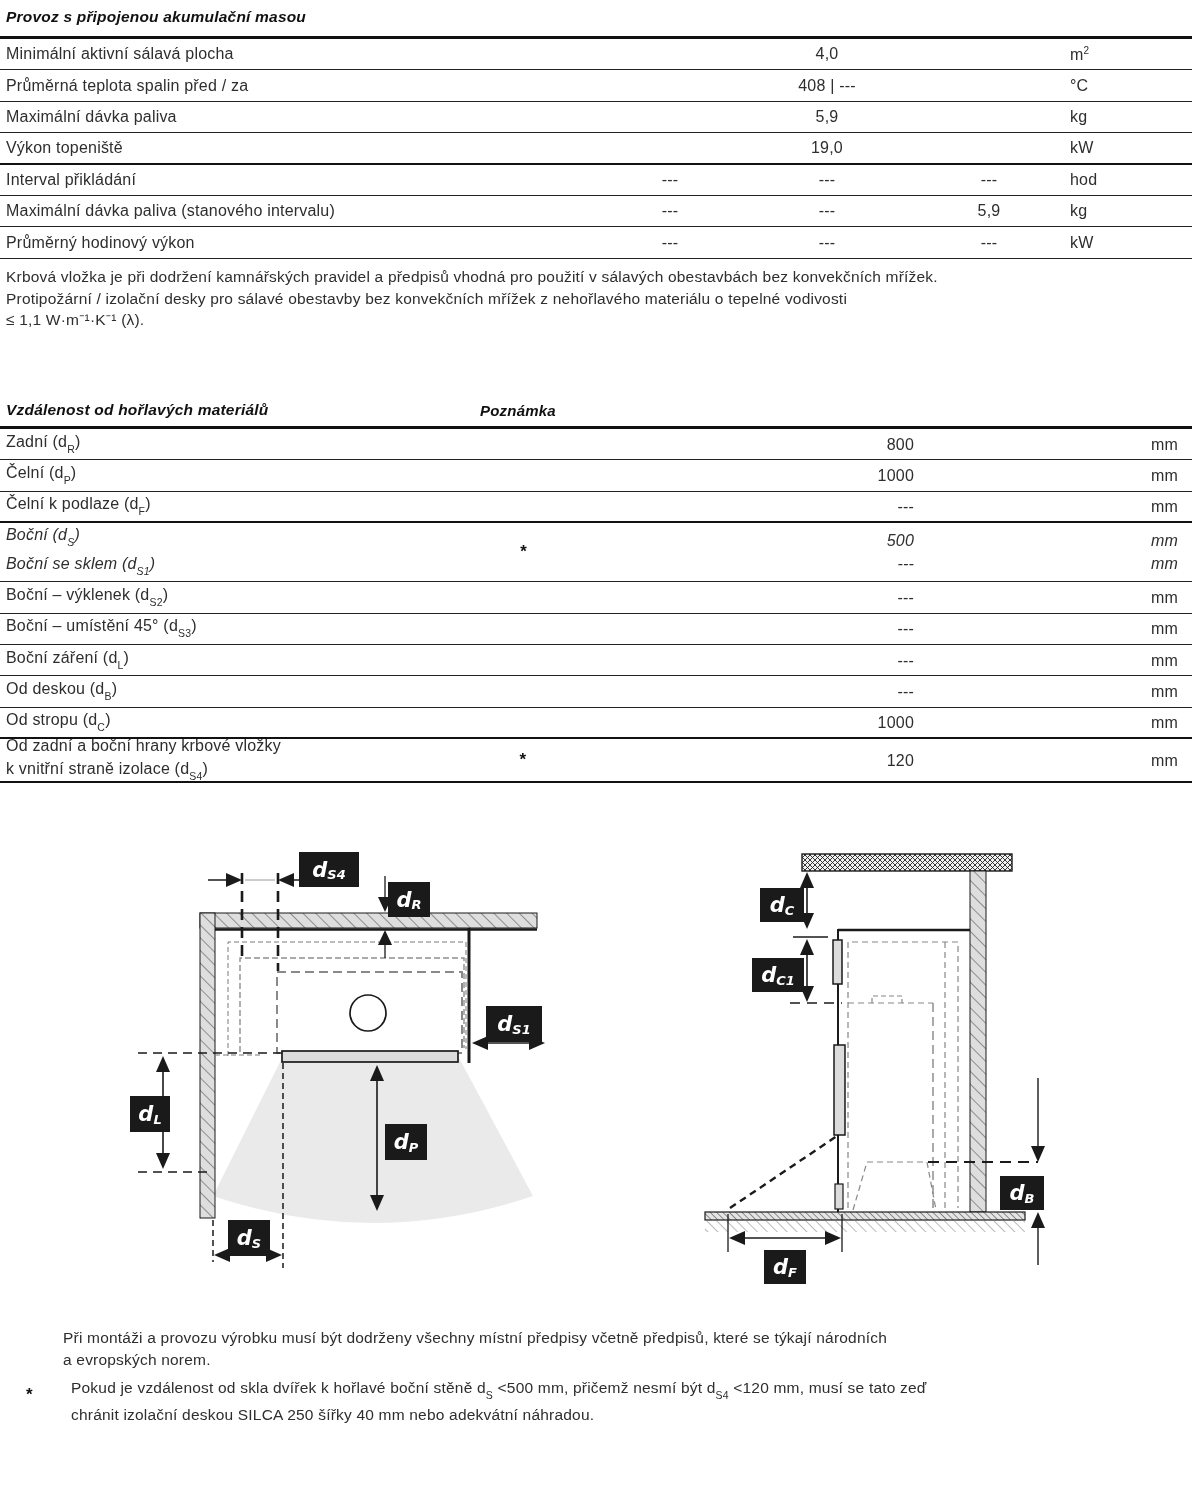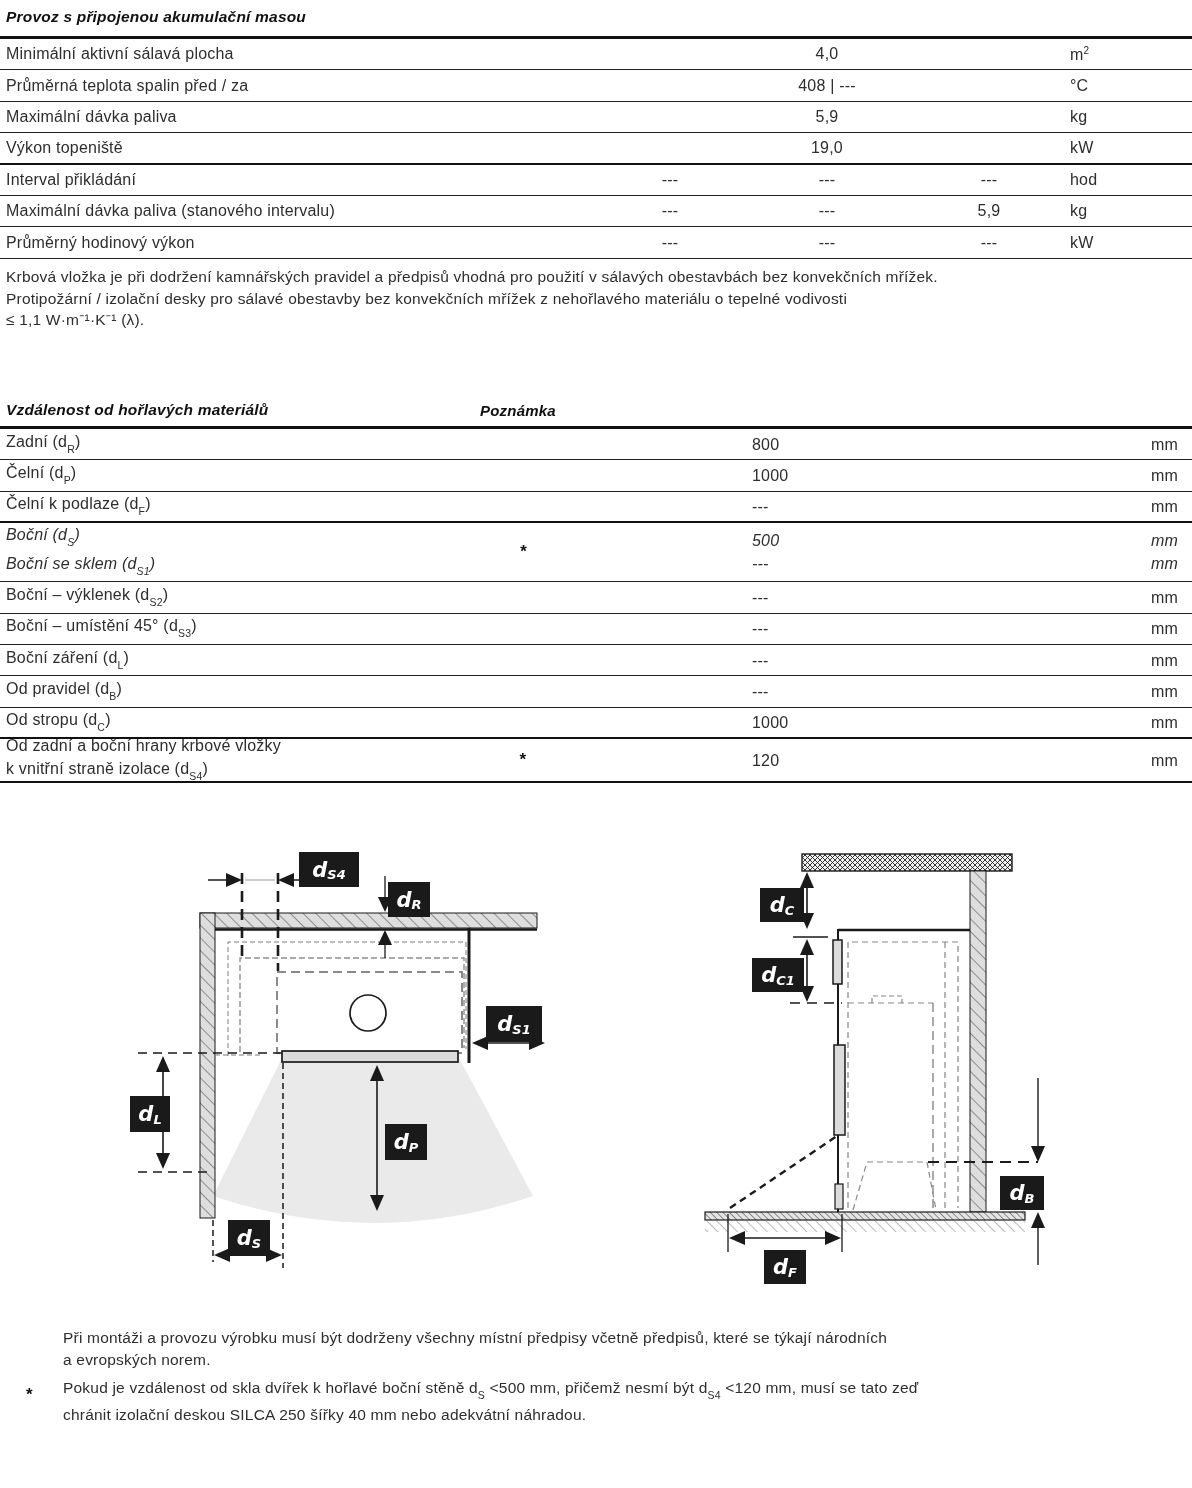--- a/index.html
+++ b/index.html
@@ -21,21 +21,21 @@
   .t1c   { width:152px; text-align:center; }
   .t1c2  { width:162px; text-align:center; }
   .t1c3  { width:162px; text-align:center; }
   .t1u   { flex:1; text-align:left; padding-right:14px; }
   sup { font-size:10px; }
 
   
   .t2lab { width:446px; padding-left:6px; box-sizing:border-box; line-height:23px; }
   .t2note{ width:154px; text-align:center; font-weight:700; font-size:17px; color:#111; }
   .t2sp1 { width:152px; }
-  .t2val { width:162px; text-align:left; line-height:23px; }
+  .t2val { width:162px; text-align:right; line-height:23px; }
   .t2sp2 { width:162px; }
   .t2u   { flex:1; text-align:right; padding-right:14px; line-height:23px; }
   sub { font-size:10.5px; position:relative; top:2px; }
 
   .para { position:absolute; left:6px; width:1182px; font-size:15.5px; line-height:21.5px; letter-spacing:.2px; white-space:pre-line; color:#2e2e2e; }
 
   .note-text { position:absolute; left:63px; font-size:15.5px; line-height:22px; letter-spacing:.2px; white-space:pre-line; color:#2e2e2e; }
   .note-star { position:absolute; left:26px; font-weight:700; font-size:17px; color:#111; }
 
   svg.diagram { position:absolute; left:0; top:0; }
@@ -169,21 +169,21 @@
     </div>
     <div class="trow h31">
       <div class="t2lab"><span>Boční záření (d</span><sub>L</sub><span>)</span></div>
       <div class="t2note"></div>
       <div class="t2sp1"></div>
       <div class="t2val">---</div>
       <div class="t2sp2"></div>
       <div class="t2u">mm</div>
     </div>
     <div class="trow h31">
-      <div class="t2lab"><span>Od pravidel (d</span><sub>B</sub><span>)</span></div>
+      <div class="t2lab"><span>Od deskou (d</span><sub>B</sub><span>)</span></div>
       <div class="t2note"></div>
       <div class="t2sp1"></div>
       <div class="t2val">---</div>
       <div class="t2sp2"></div>
       <div class="t2u">mm</div>
     </div>
     <div class="trow h31 thick2">
       <div class="t2lab"><span>Od stropu (d</span><sub>C</sub><span>)</span></div>
       <div class="t2note"></div>
       <div class="t2sp1"></div>
@@ -365,16 +365,16 @@
       <sub>B</sub>
     </div>
   <div class="dlabel" style="left:764px; top:1250px; width:42px; height:34px;">
       <span>d</span>
       <sub>F</sub>
     </div>
 
   <div class="note-text" style="top:1327px; max-width:1060px;">Při montáži a provozu výrobku musí být dodrženy všechny místní předpisy včetně předpisů, které se týkají národních
 a evropských norem.</div>
   <div class="note-star" style="top:1385px;">*</div>
-  <div class="note-text" style="top:1377px; max-width:1070px;"><span>Pokud je vzdálenost od skla dvířek k hořlavé boční stěně d</span><sub>S</sub><span> &lt;500 mm, přičemž nesmí být d</span><sub>S4</sub><span> &lt;120 mm, musí se tato zeď
+  <div class="note-text" style="top:1377px; max-width:1070px;margin-left:8px;"><span>Pokud je vzdálenost od skla dvířek k hořlavé boční stěně d</span><sub>S</sub><span> &lt;500 mm, přičemž nesmí být d</span><sub>S4</sub><span> &lt;120 mm, musí se tato zeď
 chránit izolační deskou SILCA 250 šířky 40 mm nebo adekvátní náhradou.</span></div>
 
 </div>
 
 </body></html>

